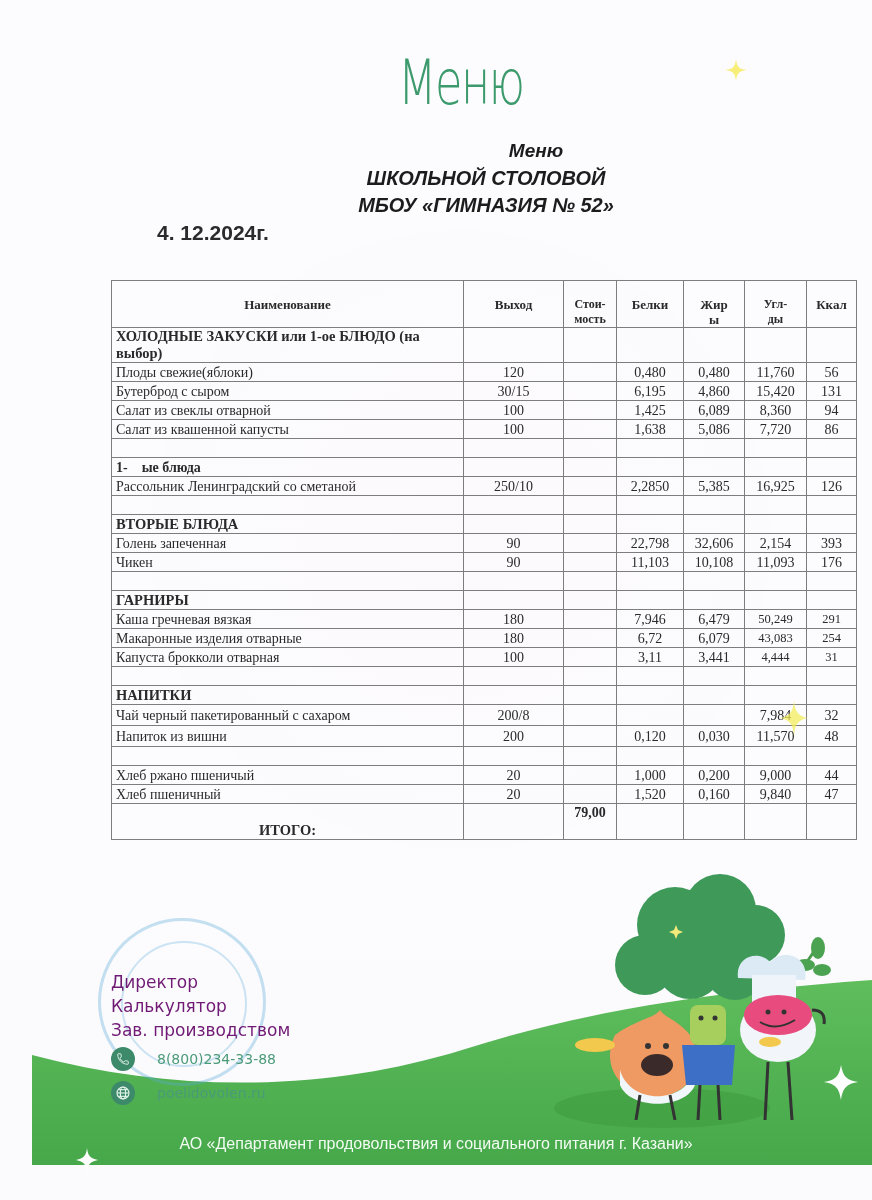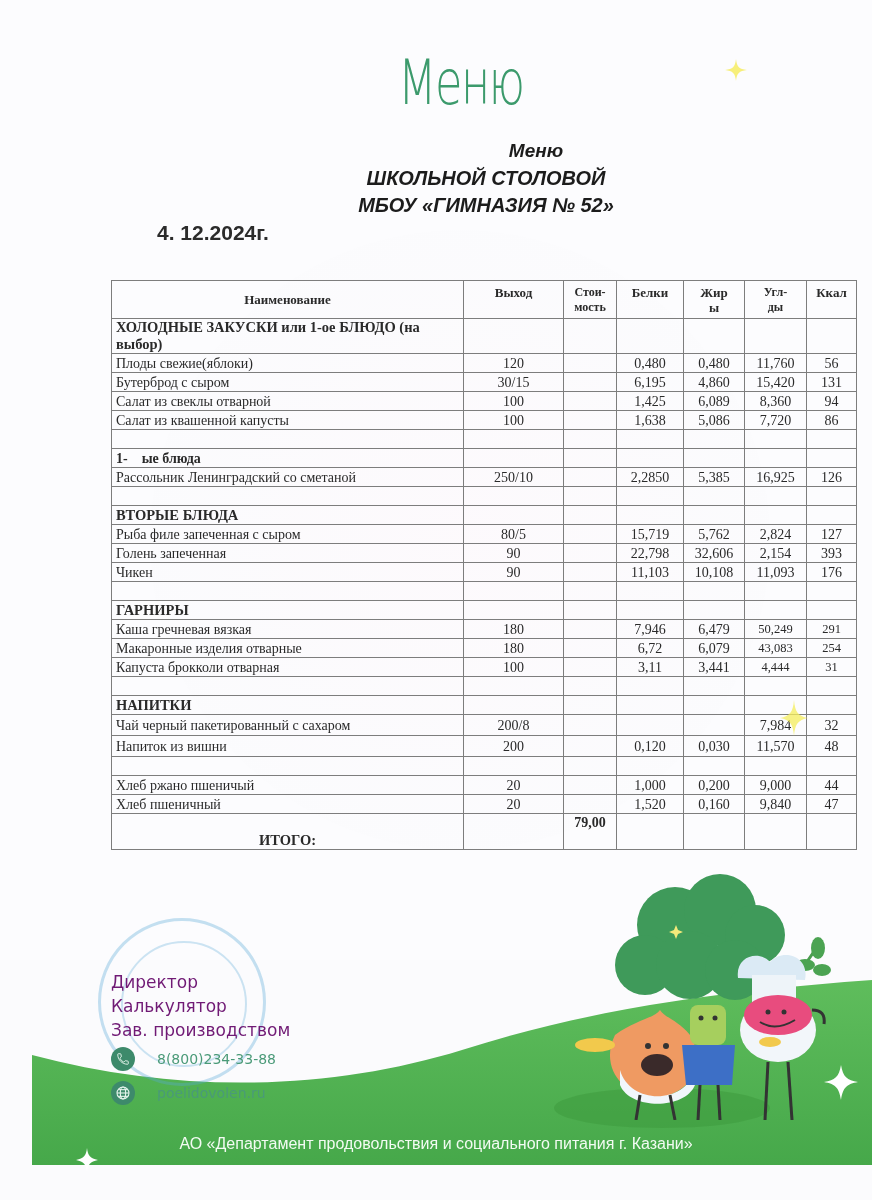--- a/index.html
+++ b/index.html
@@ -24,21 +24,21 @@
   .h1 { left: 100px; top: 140px; font-size: 19px; }
   .h2 { left: 50px; top: 167px; }
   .h3 { left: 50px; top: 194px; }
 
   .date { position: absolute; left: 121px; top: 221px; font-family: Liberation Sans, sans-serif; font-weight: bold;
     font-size: 21px; color: #2b2b2b; margin-left: 36px; }
 
   table.menu { position: absolute; left: 111px; top: 280px; width: 745px; border-collapse: collapse;
     font-family: "Liberation Serif", serif; font-size: 14px; color: #2a2a2a; table-layout: fixed; border-radius: 13px; }
   table.menu td, table.menu th { border: 1px solid #7d7d7d; padding: 0 4px; height: 19px; line-height: 17px; }
-  table.menu th { font-weight: bold; font-size: 13px; vertical-align: top; padding-top: 4px; height: 38px; text-align: center; line-height: 15px; }
+  table.menu th { font-weight: bold; font-size: 13px; vertical-align: top; padding-top: 16px; height: 38px; text-align: center; line-height: 15px; }
   table.menu th.name-h { vertical-align: middle; padding-top: 0; }
   td.num { text-align: center; }
   td.sec { font-weight: bold; font-size: 14.5px; }
   tr.sec-tall td { height: 35px; vertical-align: top; }
   tr.spacer td { height: 19px; }
   td.sub { font-weight: bold; padding-left: 34px; }
   tr.total td { height: 36px; }
   td.total-label { text-align: center; font-weight: bold; vertical-align: bottom; padding-bottom: 2px; font-size: 14.5px; }
   td.total-cost { font-weight: bold; vertical-align: top; text-align: center; padding-top: 4px; }
   td.small { font-size: 12.5px; }
@@ -192,29 +192,20 @@
       <tr>
           <td class="sec">ВТОРЫЕ БЛЮДА</td>
           <td></td>
           <td></td>
           <td></td>
           <td></td>
           <td></td>
           <td></td>
         </tr>
 
-      <tr>
-          <td>Рыба филе запеченная с сыром</td>
-          <td class="num">80/5</td>
-          <td class="num"></td>
-          <td class="num">15,719</td>
-          <td class="num">5,762</td>
-          <td class="num">2,824</td>
-          <td class="num">127</td>
-        </tr>
       <tr>
           <td>Голень запеченная</td>
           <td class="num">90</td>
           <td class="num"></td>
           <td class="num">22,798</td>
           <td class="num">32,606</td>
           <td class="num">2,154</td>
           <td class="num">393</td>
         </tr>
       <tr>

